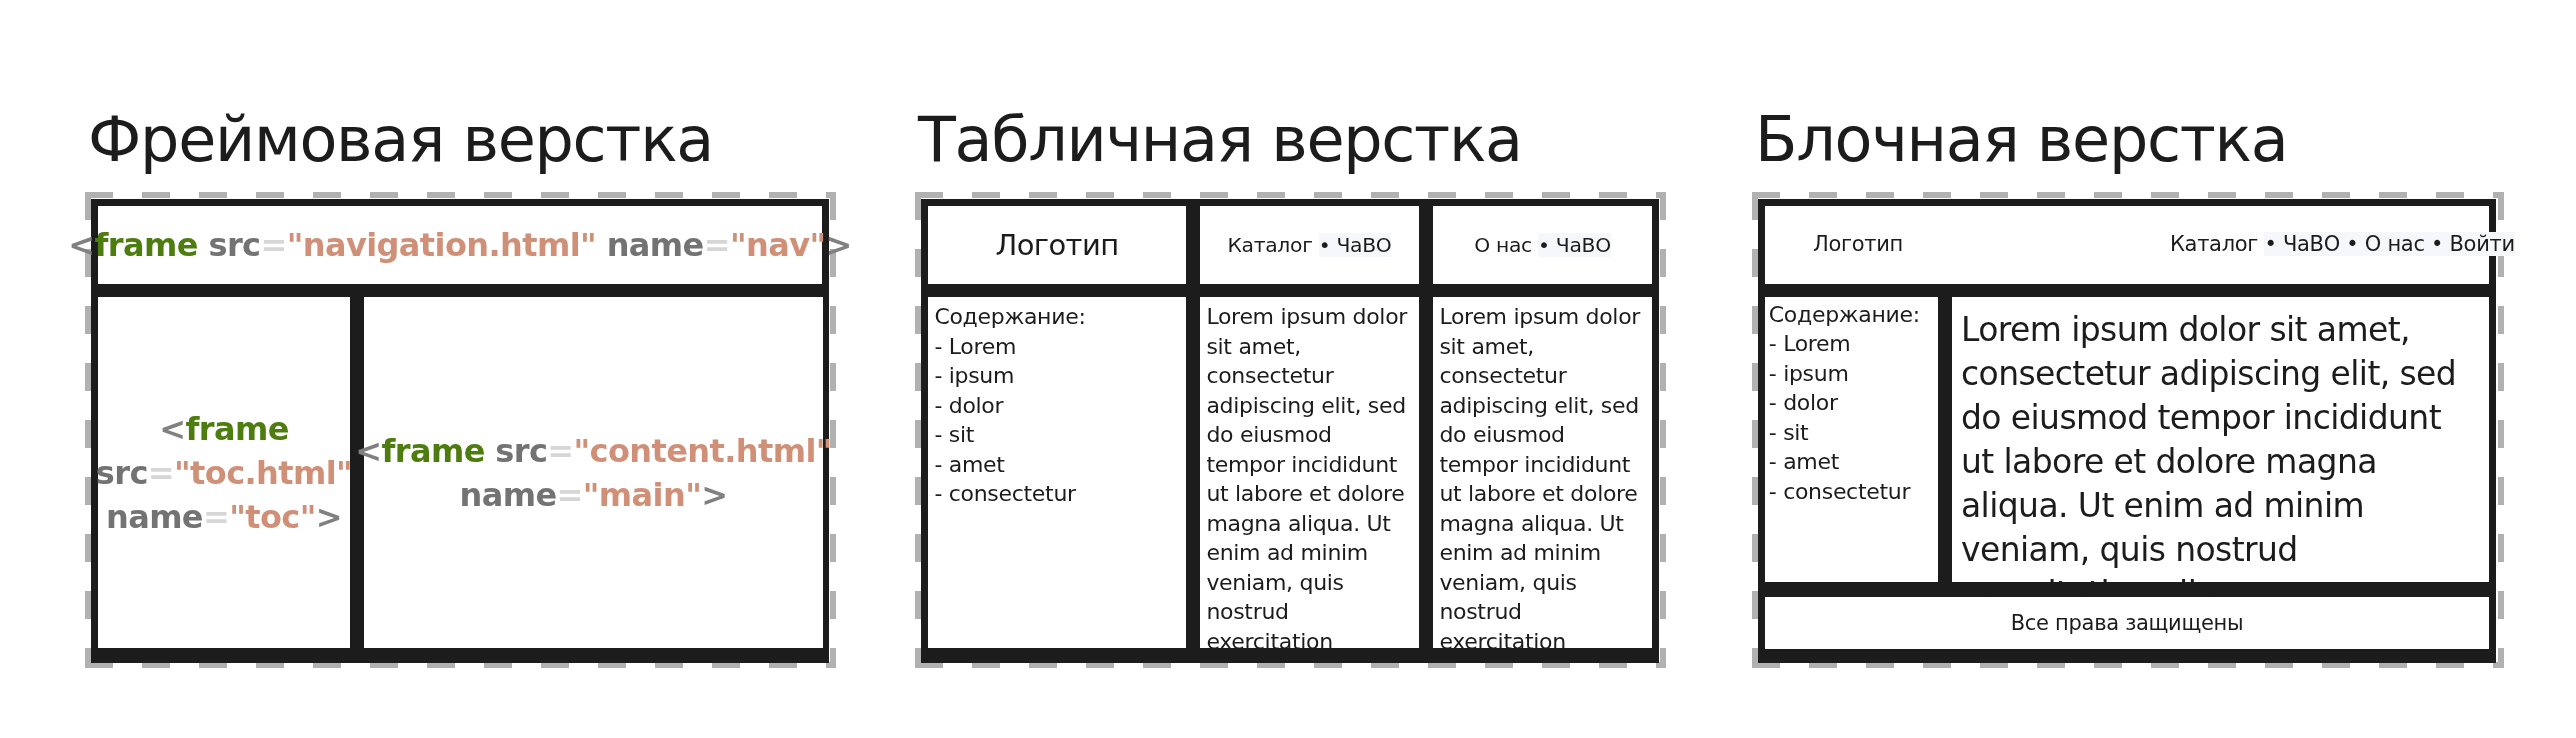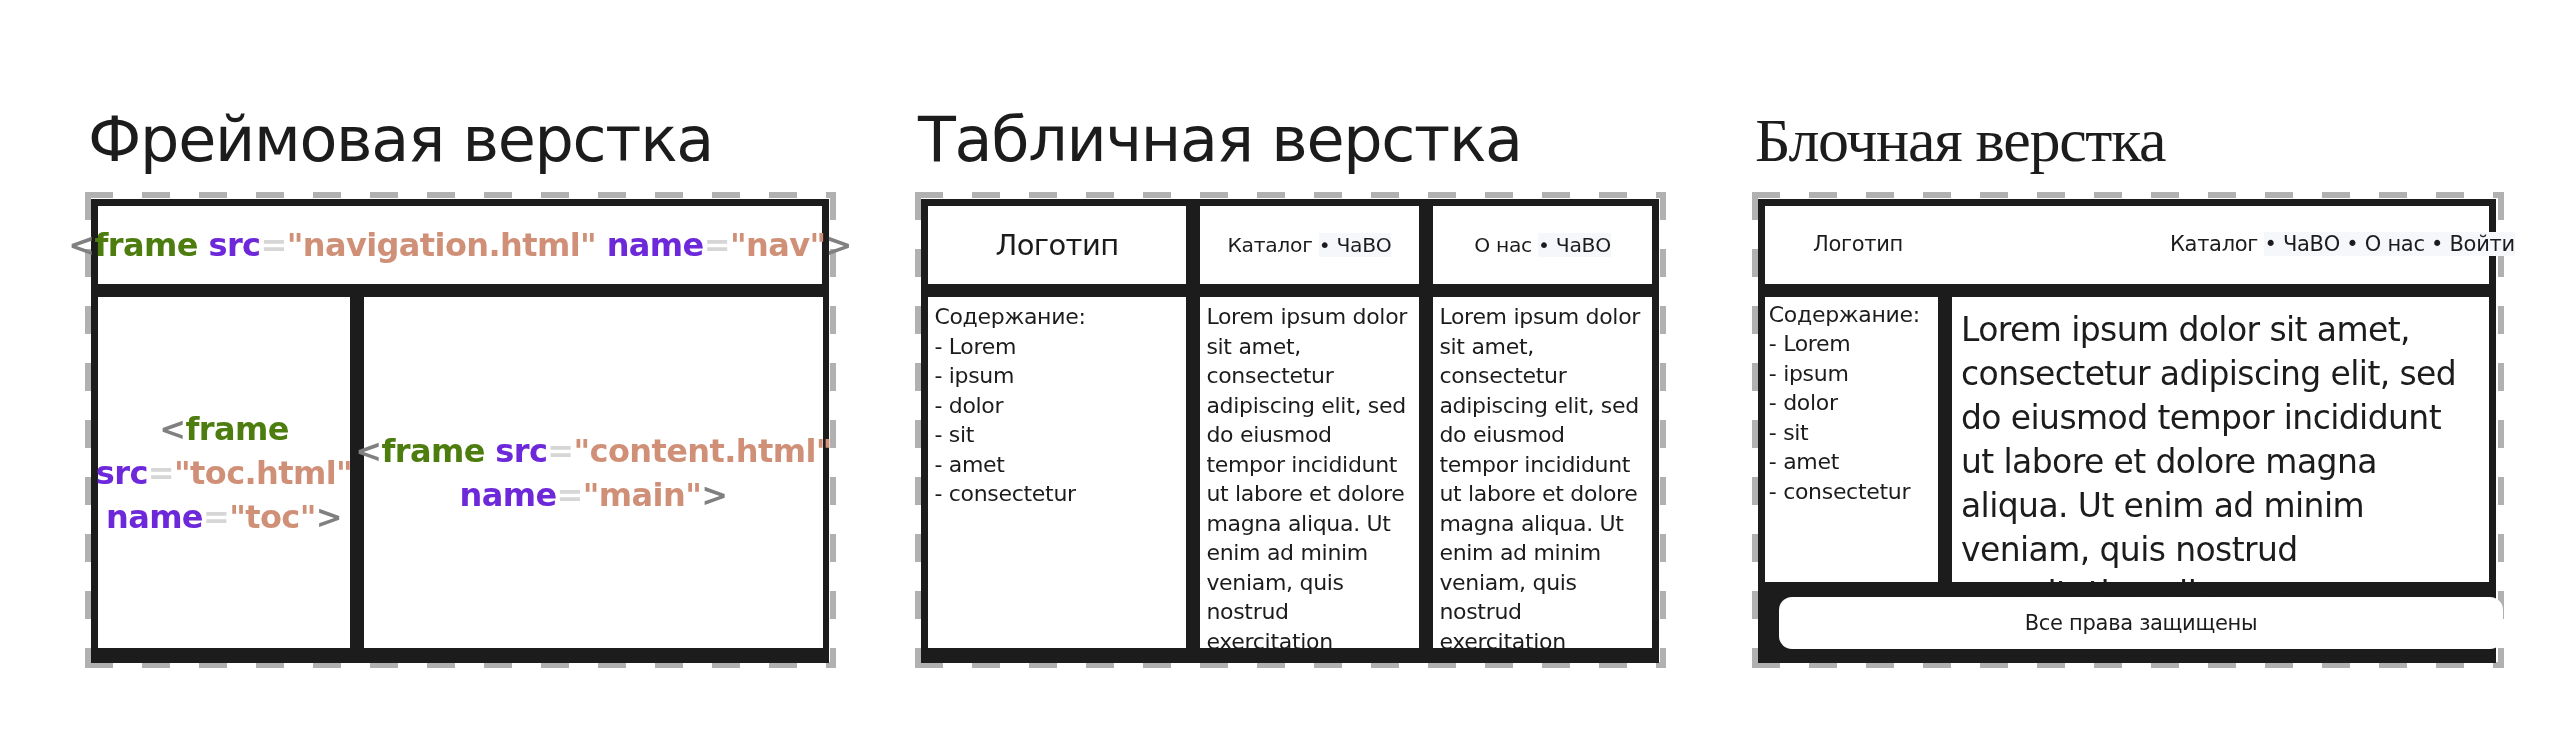--- a/index.html
+++ b/index.html
@@ -12,21 +12,21 @@
             repeating-linear-gradient(90deg,#b1b1b1 0 28px,transparent 28px 57px) top left/100% 6.4px no-repeat,
             repeating-linear-gradient(90deg,#b1b1b1 0 28px,transparent 28px 57px) bottom left/100% 6.4px no-repeat,
             repeating-linear-gradient(180deg,#b1b1b1 0 28px,transparent 28px 57px) top left/6.4px 100% no-repeat,
             repeating-linear-gradient(180deg,#b1b1b1 0 28px,transparent 28px 57px) top right/6.4px 100% no-repeat; }
   .box { position:absolute; top:199px; height:464px; box-sizing:border-box;
          background:#1c1c1c; padding:7px; }
   .cell { position:absolute; background:#ffffff; box-sizing:border-box; }
   .code { font-weight:bold; font-size:32px; line-height:44px; text-align:center; letter-spacing:-0.6px; }
   .br { color:#808080; }
   .tag { color:#4d7c0f; }
-  .attr { color:#6d28d9; }
+  .attr { color:#737373; }
   .eq { color:#d6d6d6; }
   .str { color:#d09078; }
   .center { display:flex; align-items:center; justify-content:center; }
   .hl { background:#f5f7fa; }
   .txt { font-size:22px; line-height:29.5px; padding:5.1px 6.4px; white-space:pre-line; letter-spacing:-0.3px; }
   .nav { font-size:20.3px; white-space:nowrap; letter-spacing:-0.3px; }
 </style>
 </head>
 <body>
 
@@ -71,32 +71,32 @@
 - Lorem
 - ipsum
 - dolor
 - sit
 - amet
 - consectetur</div>
   <div class="cell txt" style="left:279px;top:98px;width:219px;height:351px;overflow:hidden;">Lorem ipsum dolor sit amet, consectetur adipiscing elit, sed do eiusmod tempor incididunt ut labore et dolore magna aliqua. Ut enim ad minim veniam, quis nostrud exercitation ullamco laboris nisi ut aliquip ex ea</div>
   <div class="cell txt" style="left:512px;top:98px;width:219px;height:351px;overflow:hidden;">Lorem ipsum dolor sit amet, consectetur adipiscing elit, sed do eiusmod tempor incididunt ut labore et dolore magna aliqua. Ut enim ad minim veniam, quis nostrud exercitation ullamco laboris nisi ut aliquip ex ea</div>
 </div>
 
-<div class="title" style="left:1755px;width:745px;font-family:Liberation Serif, serif;">Блочная верстка</div>
+<div class="title" style="left:1755px;width:745px;">Блочная верстка</div>
 <div class="dash" style="left:1752px;width:752px;"></div>
 <div class="box" style="left:1758px;width:738px;">
   <div class="cell" style="left:7px;top:7px;width:724px;height:78px;">
     <span style="position:absolute;left:48px;top:26px;font-size:21px;letter-spacing:-0.3px;">Логотип</span>
     <span class="nav" style="position:absolute;left:365px;top:26px;font-size:21px;margin-left:40px;"><span>Каталог</span> <span class="hl">• ЧаВО • О нас • Войти</span></span>
   </div>
   <div class="cell txt" style="left:7px;top:98px;width:173px;height:285px;padding:2.5px 3.8px;">Содержание:
 - Lorem
 - ipsum
 - dolor
 - sit
 - amet
 - consectetur</div>
   <div class="cell" style="left:194px;top:98px;width:537px;height:285px;padding:11.4px 9px;font-size:33px;line-height:44px;letter-spacing:-0.6px;">Lorem ipsum dolor sit amet, consectetur adipiscing elit, sed do eiusmod tempor incididunt ut labore et dolore magna aliqua. Ut enim ad minim veniam, quis nostrud exercitation ullamco</div>
-  <div class="cell center" style="left:21px;top:398px;width:724px;height:52px;border-radius:13px;">
+  <div class="cell center" style="left:7px;top:398px;width:724px;height:52px;">
     <span style="font-size:21px;letter-spacing:-0.3px;">Все права защищены</span>
   </div>
 </div>
 
 
 </body></html>

